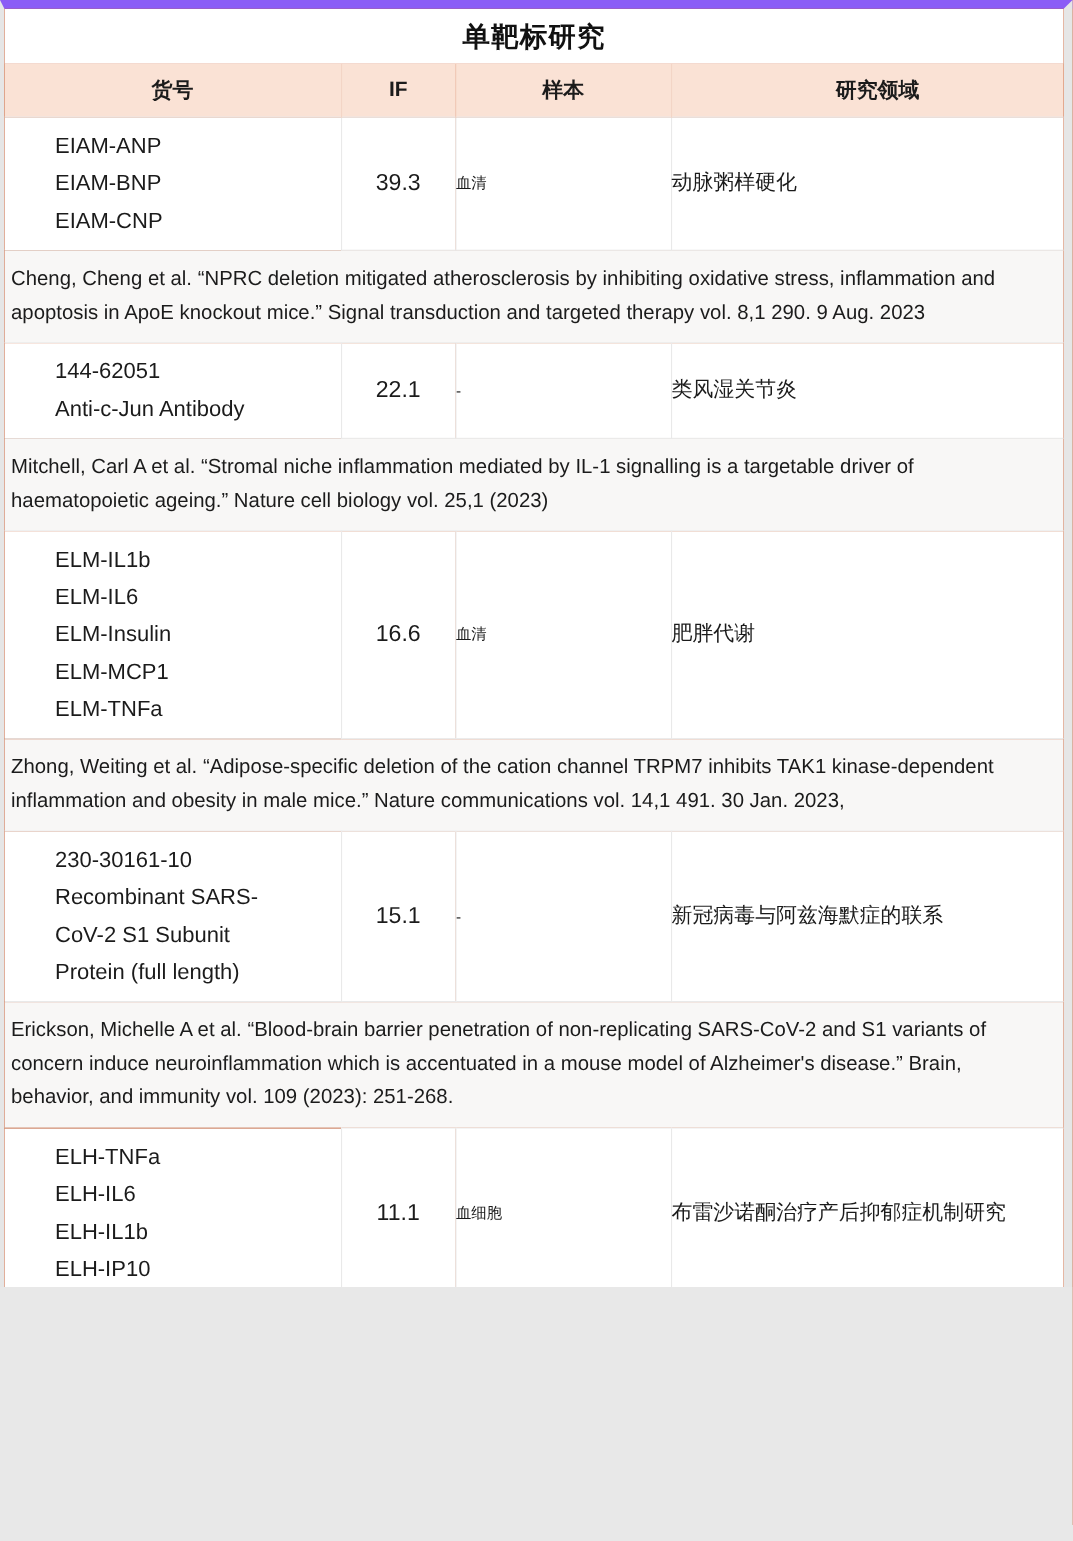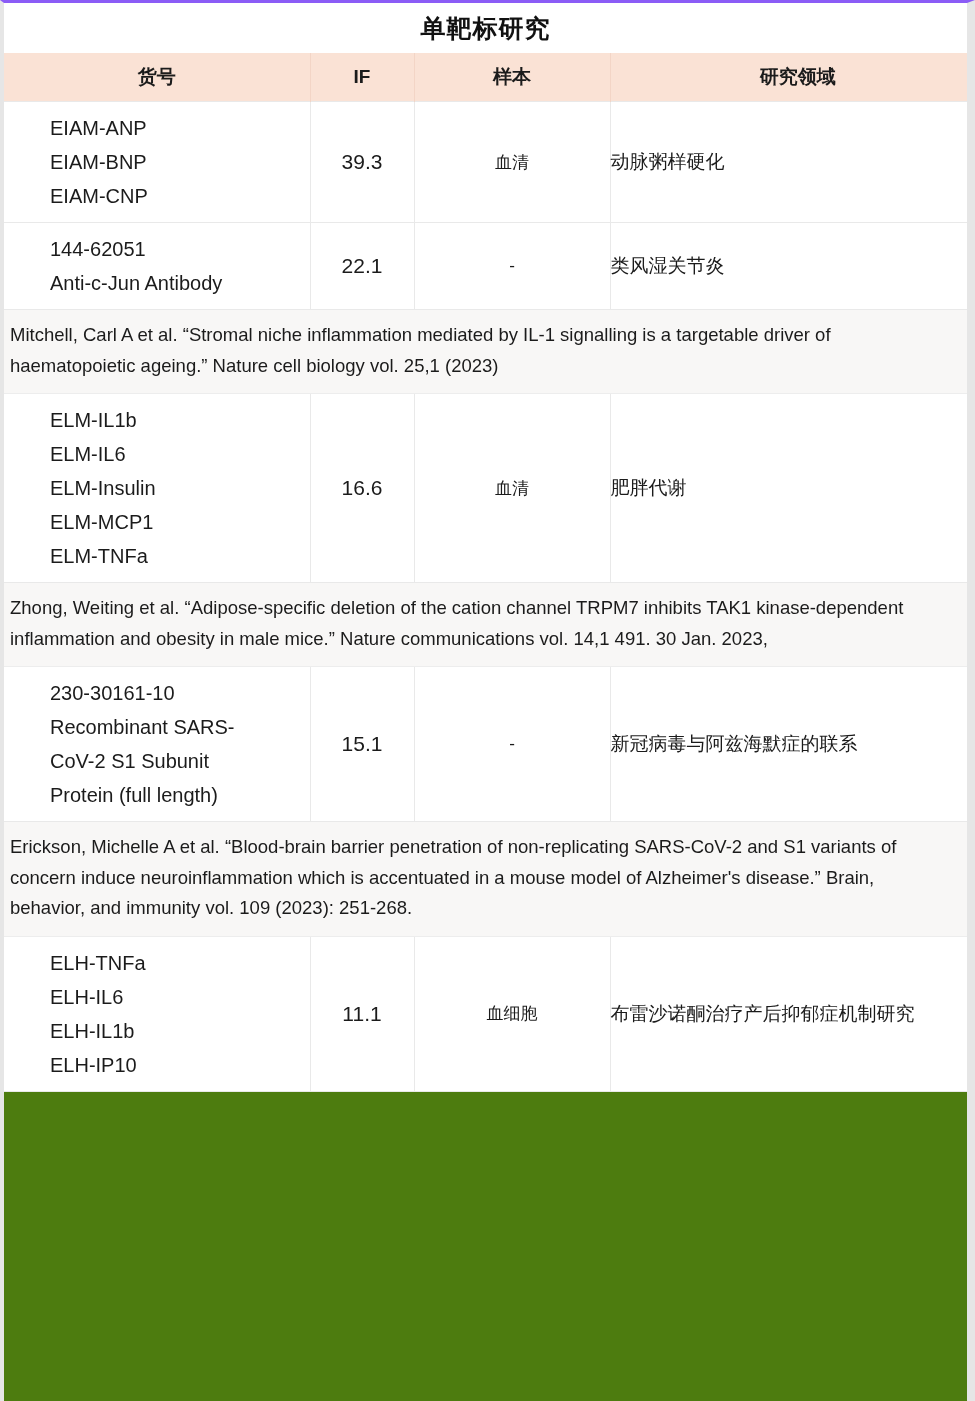--- a/index.html
+++ b/index.html
@@ -14,25 +14,25 @@
     font-family: "Liberation Sans", "DejaVu Sans", sans-serif;
     color: #1b1b1b;
     overflow: hidden;
   }
 
   
   .sheet {
     position: relative;
     box-sizing: border-box;
     width: 975px;
-    height: 1401px;
-    background: #4d7c0f;
+    height: 1170px;
+    background: #c2410c;
     border-left: 4px solid #e6e6e6;
     border-right: 8px solid #e6e6e6;
-    border-top: 3px solid #8b5cf6;
+    border-top: 8px solid #8b5cf6;
     overflow: hidden;
   }
 
   
   .title-bar {
     height: 50px;
     background: #ffffff;
     display: flex;
     align-items: center;
     justify-content: center;
@@ -86,22 +86,21 @@
     line-height: 34px;
     white-space: nowrap;
   }
   .codes .code-line { display: block; }
 
   .if-val {
     text-align: center;
     font-size: 21px;
   }
   .sample-val {
-    text-align: center;
-    font-size: 17px;
+    font-size: 14px;
   }
   .field-val {
     padding: 0 16px 0 46px;
     font-size: 19px;
     line-height: 32px;
   }
 
   
   tr.cite-row > td {
     background: #f8f7f6;
@@ -148,20 +147,23 @@
             <div class="codes">
               <span class="code-line">EIAM-ANP</span>
               <span class="code-line">EIAM-BNP</span>
               <span class="code-line">EIAM-CNP</span>
             </div>
           </td>
           <td class="if-val">39.3</td>
           <td class="sample-val">血清</td>
           <td class="field-val">动脉粥样硬化</td>
         </tr>
+        <tr class="cite-row">
+          <td colspan="4">Cheng, Cheng et al. “NPRC deletion mitigated atherosclerosis by inhibiting oxidative stress, inflammation and apoptosis in ApoE knockout mice.” Signal transduction and targeted therapy vol. 8,1 290. 9 Aug. 2023</td>
+        </tr>
         <tr class="data-row" style="height: 78px;">
           <td class="clip-codes">
             <div class="codes">
               <span class="code-line">144-62051</span>
               <span class="code-line">Anti-c-Jun Antibody</span>
             </div>
           </td>
           <td class="if-val">22.1</td>
           <td class="sample-val">-</td>
           <td class="field-val">类风湿关节炎</td>

